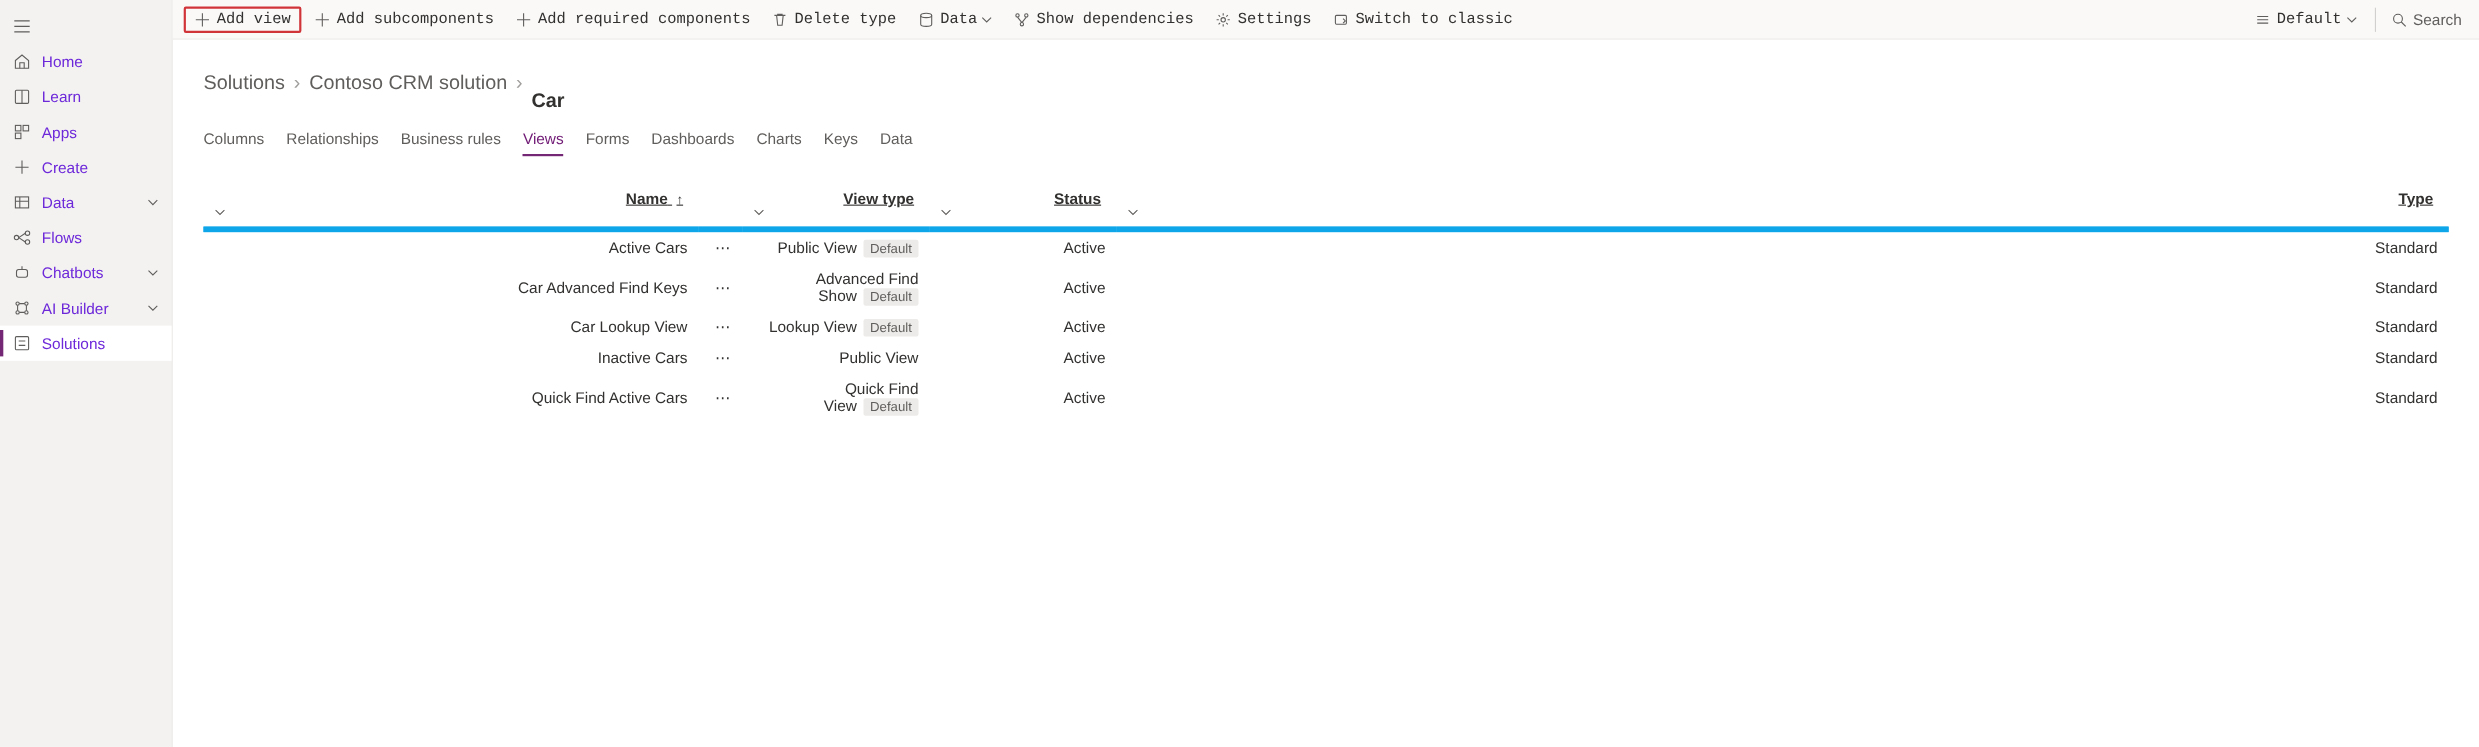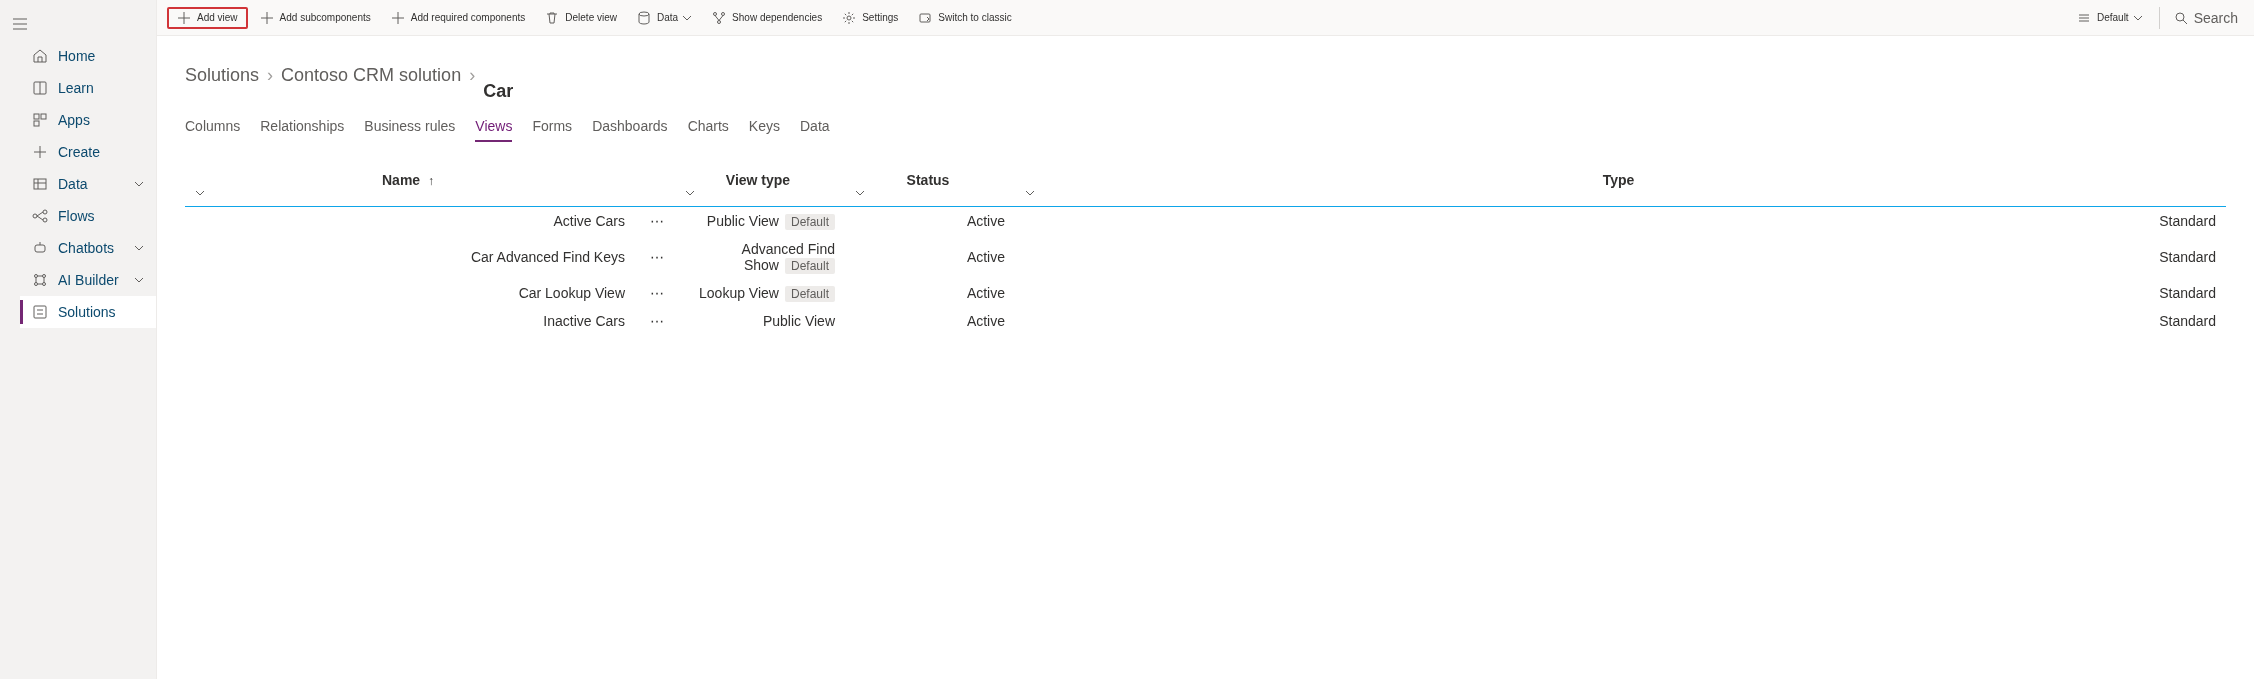--- a/index.html
+++ b/index.html
@@ -22,22 +22,21 @@
   .sidebar-hamburger {
     padding: 8px 12px;
     cursor: pointer;
   }
   .sidebar-item {
     display: flex;
     align-items: center;
     padding: 8px 12px;
     cursor: pointer;
     position: relative;
-    color: #0c4a6e;
-    margin-left: 20px;
+    color: #6d28d9;
   }
   .sidebar-item.selected {
     background: #fff;
   }
   .sidebar-item.selected::before {
     content: "";
     position: absolute;
     left: 0;
     top: 4px;
     bottom: 4px;
@@ -72,22 +71,23 @@
   }
   .cmd-left { display: flex; align-items: center; }
   .cmd-right { margin-left: auto; display: flex; align-items: center; }
   .cmd-btn {
     display: inline-flex;
     align-items: center;
     padding: 4px 8px;
     margin: 0 2px;
     cursor: pointer;
     color: #323130;
-    font-size: 10px;
+    font-size: 14px;
     border-radius: 2px;
+    font-family: Liberation Mono, monospace;
   }
   .cmd-btn .icon {
     margin-right: 6px;
     color: #605e5c;
     display: inline-flex;
     align-items: center;
   }
   .cmd-btn.highlight {
     border: 2px solid #d13438;
     border-radius: 2px;
@@ -141,26 +141,27 @@
     position: absolute;
     left: 0; right: 0; bottom: -2px;
     height: 2px;
     background: #742774;
   }
   table.grid {
     width: 100%;
     border-collapse: collapse;
   }
   table.grid th {
-    text-align: center;
+    text-align: right;
     font-weight: 600;
     padding: 8px 10px;
-    border-bottom: 1px solid #0ea5e9;
+    border-bottom: 5px solid #0ea5e9;
     color: #323130;
     font-size: 14px;
+    text-decoration: underline;
   }
   table.grid td {
     padding: 6px 10px;
     color: #323130;
     font-size: 14px;
     vertical-align: middle;
     text-align: right;
   }
   .col-name { width: 450px; }
   .col-actions { width: 40px; text-align: right; }
@@ -325,21 +326,21 @@
             </svg>
         </span>
         <span>Add required components</span>
       </div>
       <div class="cmd-btn">
         <span class="icon">
           <svg width="14" height="14" viewBox="0 0 14 14" fill="none" stroke="#605e5c" stroke-width="1">
               <path d="M2 3h10M5 3V2h4v1M4 3l1 9h4l1-9"></path>
             </svg>
         </span>
-        <span>Delete view</span>
+        <span>Delete type</span>
       </div>
       <div class="cmd-btn">
         <span class="icon">
           <svg width="14" height="14" viewBox="0 0 14 14" fill="none" stroke="#605e5c" stroke-width="1">
               <ellipse cx="7" cy="3" rx="5" ry="2"></ellipse>
               <path d="M2 3v8c0 1.1 2.2 2 5 2s5-.9 5-2V3"></path>
             </svg>
         </span>
         <span>Data</span>
         <span class="chev">
@@ -488,16 +489,23 @@
             <td class="col-status">Active</td>
             <td class="col-type">Standard</td>
           </tr>
           <tr>
             <td class="col-name">Inactive Cars</td>
             <td class="col-actions row-actions">⋯</td>
             <td class="col-viewtype"><span>Public View</span></td>
             <td class="col-status">Active</td>
             <td class="col-type">Standard</td>
           </tr>
+          <tr>
+            <td class="col-name">Quick Find Active Cars</td>
+            <td class="col-actions row-actions">⋯</td>
+            <td class="col-viewtype"><span>Quick Find View</span><span class="badge">Default</span></td>
+            <td class="col-status">Active</td>
+            <td class="col-type">Standard</td>
+          </tr>
         </tbody>
     </table>
   </div>
 </div>
 
 </body></html>

